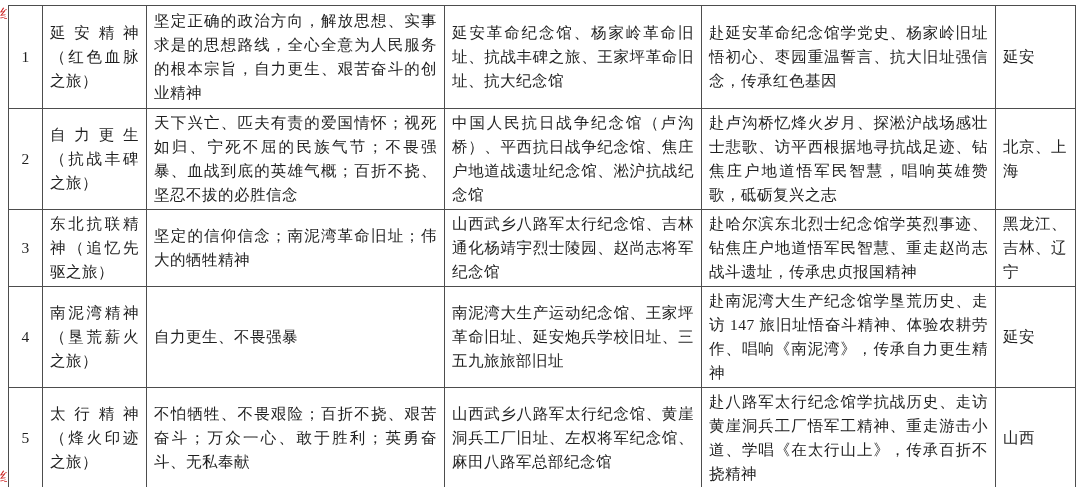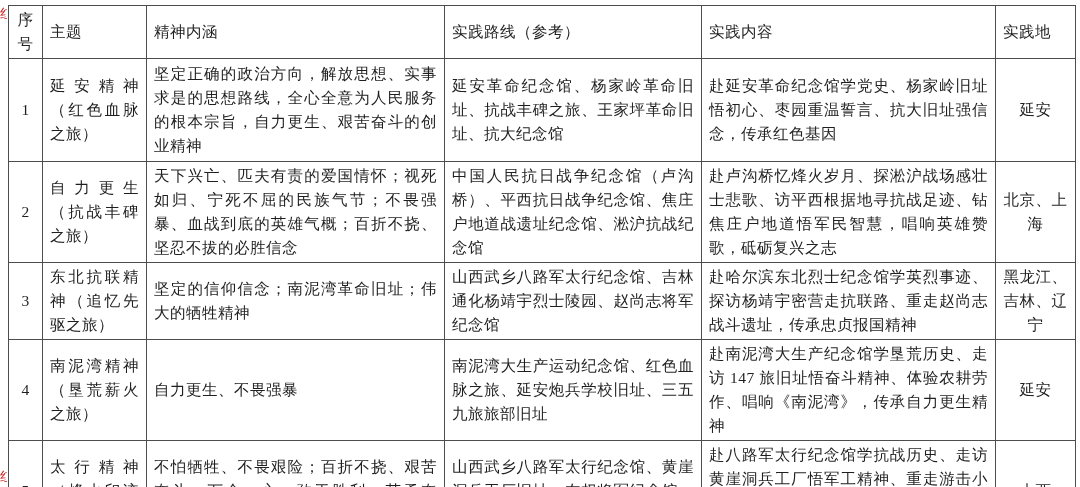--- a/index.html
+++ b/index.html
@@ -36,21 +36,21 @@
     line-height: 24px;
     padding: 2px 7px;
     overflow: hidden;
     letter-spacing: 0.5px;
   }
   th.h-left { text-align: left; }
   th.h-center { text-align: center; line-height: 18px; padding: 2px 2px; }
   td.num { text-align: center; }
   td.theme { text-align: justify; text-justify: inter-character; padding: 2px 9px; font-family: Liberation Serif, serif; }
   td.longtext { text-align: justify; text-justify: inter-character; }
-  td.place { text-align: center; padding: 2px 6px; }
+  td.place { text-align: left; padding: 2px 6px; }
   .red-fragment {
     position: absolute;
     left: 0;
     width: 7px;
     overflow: hidden;
     color: #cc2222;
     font-size: 13px;
     line-height: 13px;
     pointer-events: none;
   }
@@ -68,28 +68,20 @@
   <table class="grid">
     <colgroup>
       <col style="width:34px">
       <col style="width:104px">
       <col style="width:298px">
       <col style="width:257px">
       <col style="width:294px">
       <col style="width:80px">
     </colgroup>
     <tbody>
-      <tr style="height:42px;">
-        <th class="h-center">序号</th>
-        <th class="h-left">主题</th>
-        <th class="h-left">精神内涵</th>
-        <th class="h-left">实践路线（参考）</th>
-        <th class="h-left">实践内容</th>
-        <th class="h-left">实践地</th>
-      </tr>
 
       <tr style="height:103px;">
         <td class="num">1</td>
         <td class="theme">延安精神（红色血脉之旅）</td>
         <td class="longtext">坚定正确的政治方向，解放思想、实事求是的思想路线，全心全意为人民服务的根本宗旨，自力更生、艰苦奋斗的创业精神</td>
         <td class="longtext">延安革命纪念馆、杨家岭革命旧址、抗战丰碑之旅、王家坪革命旧址、抗大纪念馆</td>
         <td class="longtext">赴延安革命纪念馆学党史、杨家岭旧址悟初心、枣园重温誓言、抗大旧址强信念，传承红色基因</td>
         <td class="place">延安</td>
       </tr>
 
@@ -100,29 +92,29 @@
         <td class="longtext">中国人民抗日战争纪念馆（卢沟桥）、平西抗日战争纪念馆、焦庄户地道战遗址纪念馆、淞沪抗战纪念馆</td>
         <td class="longtext">赴卢沟桥忆烽火岁月、探淞沪战场感壮士悲歌、访平西根据地寻抗战足迹、钻焦庄户地道悟军民智慧，唱响英雄赞歌，砥砺复兴之志</td>
         <td class="place">北京、上海</td>
       </tr>
 
       <tr style="height:67px;">
         <td class="num">3</td>
         <td class="theme">东北抗联精神（追忆先驱之旅）</td>
         <td class="longtext">坚定的信仰信念；南泥湾革命旧址；伟大的牺牲精神</td>
         <td class="longtext">山西武乡八路军太行纪念馆、吉林通化杨靖宇烈士陵园、赵尚志将军纪念馆</td>
-        <td class="longtext">赴哈尔滨东北烈士纪念馆学英烈事迹、探访杨靖宇密营走抗联路、重走赵尚志战斗遗址，传承忠贞报国精神</td>
+        <td class="longtext">赴哈尔滨东北烈士纪念馆学英烈事迹、钻焦庄户地道悟军民智慧、重走赵尚志战斗遗址，传承忠贞报国精神</td>
         <td class="place">黑龙江、吉林、辽宁</td>
       </tr>
 
       <tr style="height:90px;">
         <td class="num">4</td>
         <td class="theme">南泥湾精神（垦荒薪火之旅）</td>
         <td class="longtext">自力更生、不畏强暴</td>
-        <td class="longtext">南泥湾大生产运动纪念馆、红色血脉之旅、延安炮兵学校旧址、三五九旅旅部旧址</td>
+        <td class="longtext">南泥湾大生产运动纪念馆、王家坪革命旧址、延安炮兵学校旧址、三五九旅旅部旧址</td>
         <td class="longtext">赴南泥湾大生产纪念馆学垦荒历史、走访 147 旅旧址悟奋斗精神、体验农耕劳作、唱响《南泥湾》，传承自力更生精神</td>
         <td class="place">延安</td>
       </tr>
 
       <tr style="height:88px;">
         <td class="num">5</td>
         <td class="theme">太行精神（烽火印迹之旅）</td>
         <td class="longtext">不怕牺牲、不畏艰险；百折不挠、艰苦奋斗；万众一心、敢于胜利；英勇奋斗、无私奉献</td>
         <td class="longtext">山西武乡八路军太行纪念馆、黄崖洞兵工厂旧址、左权将军纪念馆、麻田八路军总部纪念馆</td>
         <td class="longtext">赴八路军太行纪念馆学抗战历史、走访黄崖洞兵工厂悟军工精神、重走游击小道、学唱《在太行山上》，传承百折不挠精神</td>

